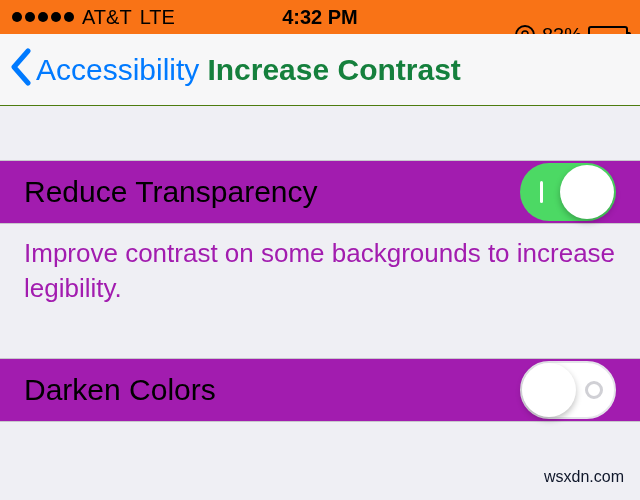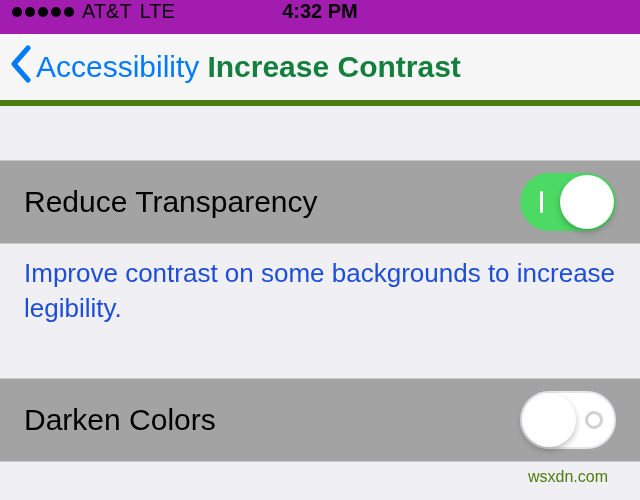--- a/index.html
+++ b/index.html
@@ -8,23 +8,23 @@
     width: 640px;
     height: 500px;
     background: #efeff4;
     color: #000;
     overflow: hidden;
   }
 
   
   .status-bar {
     height: 34px;
-    background: #a21caf;
+    background: #f97316;
     display: flex;
-    align-items: flex-start;
+    align-items: center;
     padding: 0 12px;
     font-size: 20px;
     font-weight: 400;
   }
   .status-left { display: flex; align-items: center; gap: 8px; flex:1; }
   .signal-dots { display: flex; gap: 3px; }
   .signal-dots span {
     width: 10px; height: 10px; border-radius: 50%; background: #000;
   }
   .status-center { flex:1; text-align: center; font-weight: 600; }
@@ -37,50 +37,50 @@
   .battery::after {
     content:''; position:absolute; right:-5px; top:4px; width:3px; height:8px;
     background:#000; border-radius:0 2px 2px 0;
   }
   .battery-fill { background:#000; height:100%; width:83%; }
 
   
   .nav-bar {
     height: 72px;
     background: #f7f7f8;
-    border-bottom: 6px solid #4d7c0f;
+    border-bottom: 1px solid #4d7c0f;
     display:flex; align-items:center;
     padding: 0 10px;
     position: relative;
   }
   .back-btn {
     display:flex; align-items:center; gap:4px;
     color:#007aff; font-size:30px; font-weight:400;
     cursor:pointer;
   }
   .chevron-left { font-size: 40px; line-height: 1; font-weight:300; }
   .nav-title {
     color:#15803d; font-size:30px; font-weight:600;
     margin-left: 8px;
   }
 
   
   .spacer { height: 54px; }
   .cell {
-    background:#a3a3a3;
+    background:#a21caf;
     border-top:1px solid #c8c7cc;
     border-bottom:1px solid #c8c7cc;
-    height: 84px;
+    height: 64px;
     display:flex; align-items:center; justify-content:space-between;
     padding: 0 24px;
     font-size: 30px;
   }
   .footer-text {
     padding: 12px 24px 20px;
-    color:#1d4ed8;
+    color:#a21caf;
     font-size: 26px;
     line-height: 1.35;
   }
 
   
   .switch {
     width: 96px; height: 58px; border-radius: 29px;
     position: relative; cursor:pointer;
     display:flex; align-items:center;
   }
@@ -96,22 +96,22 @@
   .switch-off .off-indicator {
     position:absolute; right:11px;
     width:18px; height:18px; border:3px solid #d0d0d5; border-radius:50%;
   }
   .switch-on .on-indicator {
     position:absolute; left:20px;
     width:3px; height:22px; background:#fff; border-radius:2px;
   }
 
   .watermark {
-    position:absolute; bottom:14px; right:32px;
-    font-size:16px; color:#4d7c0f;
+    position:absolute; bottom:14px; right:16px;
+    font-size:16px; color:#0f172a;
   }
 </style>
 </head>
 <body>
 
 <div class="status-bar">
   <div class="status-left">
     <span class="signal-dots">
       <span></span>
         <span></span>

